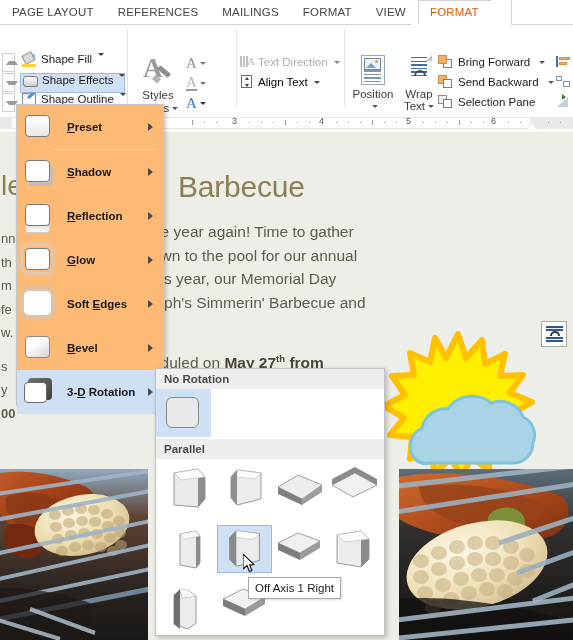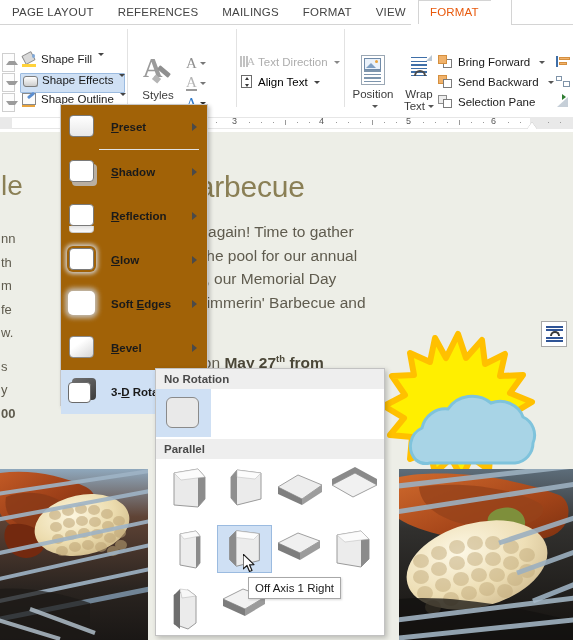--- a/index.html
+++ b/index.html
@@ -152,21 +152,21 @@
   
   .clipart{position:absolute;left:372px;top:198px;width:180px;height:160px;}
   .layout-opt{position:absolute;left:541px;top:189px;width:26px;height:26px;background:#fff;border:1px solid #a8a8a8;box-sizing:border-box;}
   .layout-opt .ln{position:absolute;left:4px;width:17px;height:1.6px;background:#2f5496;}
   .layout-opt .arc{position:absolute;left:8px;top:9px;width:10px;height:5px;border:2px solid #3a3a3a;border-bottom:none;border-radius:10px 10px 0 0;box-sizing:border-box;}
 
   
   .photo{position:absolute;overflow:hidden;}
 
   
-  .sfmenu{position:absolute;left:16px;top:104px;width:148px;height:302px;background:#a16207;border:1px solid #c6c6c6;box-sizing:border-box;box-shadow:2px 2px 4px rgba(0,0,0,.22);margin-left:44px;}
+  .sfmenu{position:absolute;left:16px;top:104px;width:148px;height:302px;background:#fdba74;border:1px solid #c6c6c6;box-sizing:border-box;box-shadow:2px 2px 4px rgba(0,0,0,.22);}
   .sfitem{position:relative;height:44px;display:flex;align-items:center;padding-left:5px;box-sizing:border-box;}
   .sfitem.sel{background:#cfe0f4;}
   .sfitem .thumb{width:31px;height:28px;position:relative;flex:0 0 31px;}
   .sfitem .t-base{position:absolute;left:3px;top:2px;width:25px;height:22px;border:1px solid #7a7a7a;border-radius:4px;background:#ffffff;box-sizing:border-box;}
   .sfitem .t-lbl{margin-left:14px;font-size:11.5px;color:#1a1a1a;font-weight:bold;white-space:nowrap;}
   .sfitem .t-lbl u{text-decoration:underline;}
   .sfitem .arrow{position:absolute;right:10px;top:50%;margin-top:-4px;width:0;height:0;border-top:4px solid transparent;border-bottom:4px solid transparent;border-left:5px solid #4a4a4a;}
   .sf-div{height:1px;background:#e2e2e2;margin:0 8px 0 38px;}
 
   

